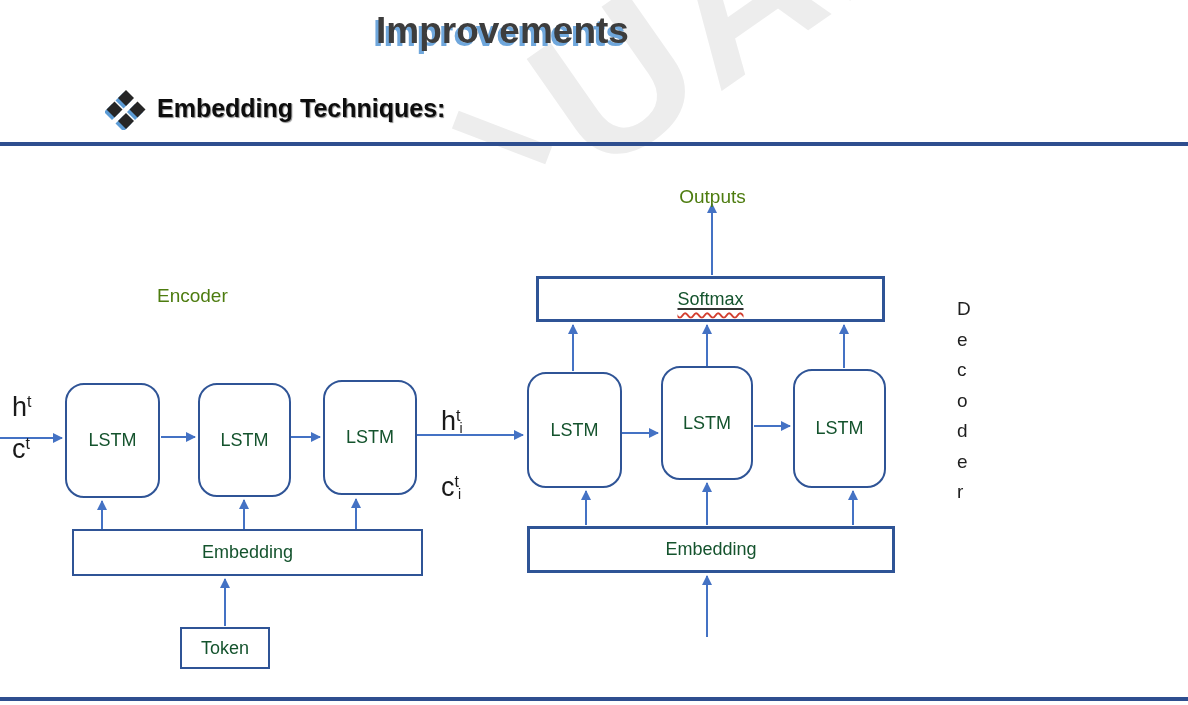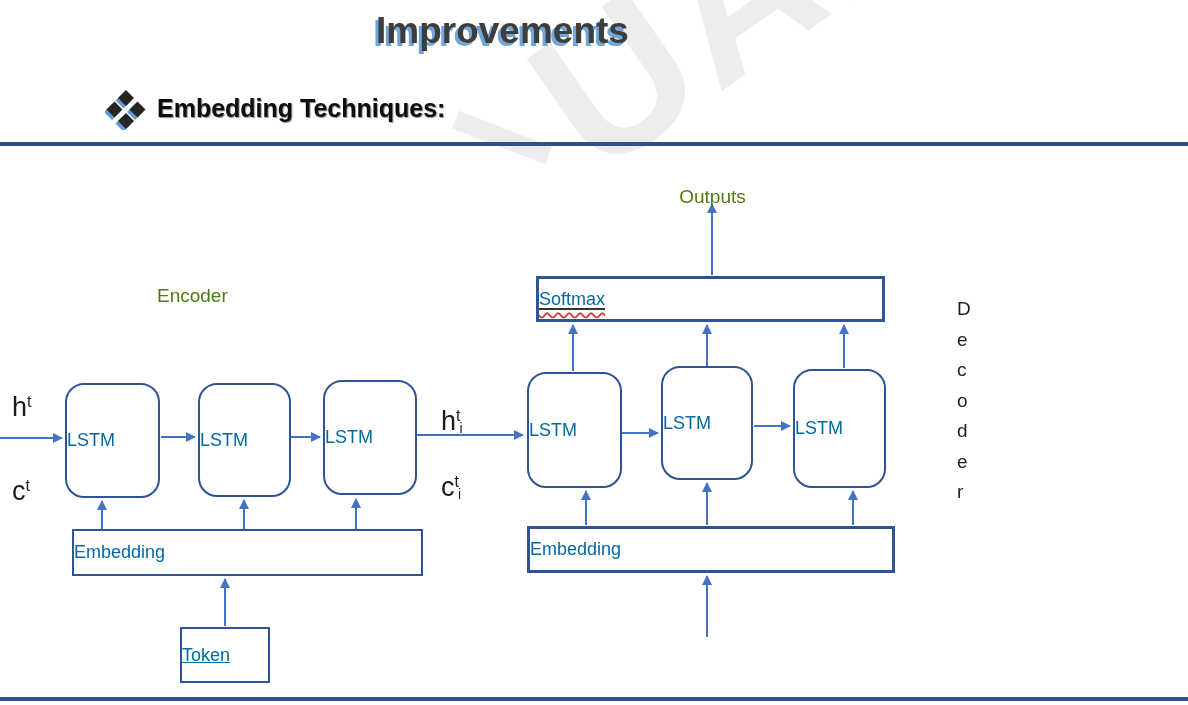--- a/index.html
+++ b/index.html
@@ -59,22 +59,22 @@
 
   .rule{left:0;width:1188px;height:4px;background:var(--rule);z-index:3;}
   .rule-top{top:142px;}
   .rule-bottom{top:697px;}
 
   
   .box{
     position:absolute;
     background:#fff;
     border:2.5px solid var(--box-border);
-    display:flex;align-items:center;justify-content:flex-start;
-    font-size:18px;color:#0369a1;
+    display:flex;align-items:center;justify-content:center;
+    font-size:18px;color:#14532d;
     z-index:2;
   }
   .rounded{border-radius:19px;}
 
   
   .dlabel{position:absolute;font-size:19px;color:#4d7c0f;z-index:2;white-space:nowrap;margin-top:16px;}
   .centered{text-align:center;}
 
   .decoder-col{
     left:957px;top:294px;width:24px;
@@ -170,21 +170,21 @@
   <span>c</span>
   <span>o</span>
   <span>d</span>
   <span>e</span>
   <span>r</span>
 </div>
 
 <div class="state-label" style="left:12px;top:392px;text-align:right;">
   <span>h</span><sup>t</sup><sub></sub>
 </div>
-<div class="state-label" style="left:12px;top:476px;">
+<div class="state-label" style="left:12px;top:434px;">
   <span>c</span><sup>t</sup><sub></sub>
 </div>
 <div class="state-label" style="left:441px;top:406px;">
   <span>h</span><sup>t</sup><sub>i</sub>
 </div>
 <div class="state-label" style="left:441px;top:472px;">
   <span>c</span><sup>t</sup><sub>i</sub>
 </div>
 
 <div class="box" style="left:536px;top:276px;width:349px;height:46px;border-width:3px;">
@@ -211,15 +211,15 @@
     <span>LSTM</span>
   </div>
 
 <div class="box" style="left:72px;top:529px;width:351px;height:47px;">
     <span>Embedding</span>
   </div>
 <div class="box" style="left:527px;top:526px;width:368px;height:47px;border-width:3px;">
     <span>Embedding</span>
   </div>
 
-<div class="box" style="left:180px;top:627px;width:90px;height:56px;text-decoration:underline;">
+<div class="box" style="left:180px;top:627px;width:90px;height:42px;">
     <span>Token</span>
   </div>
 
 </body></html>

